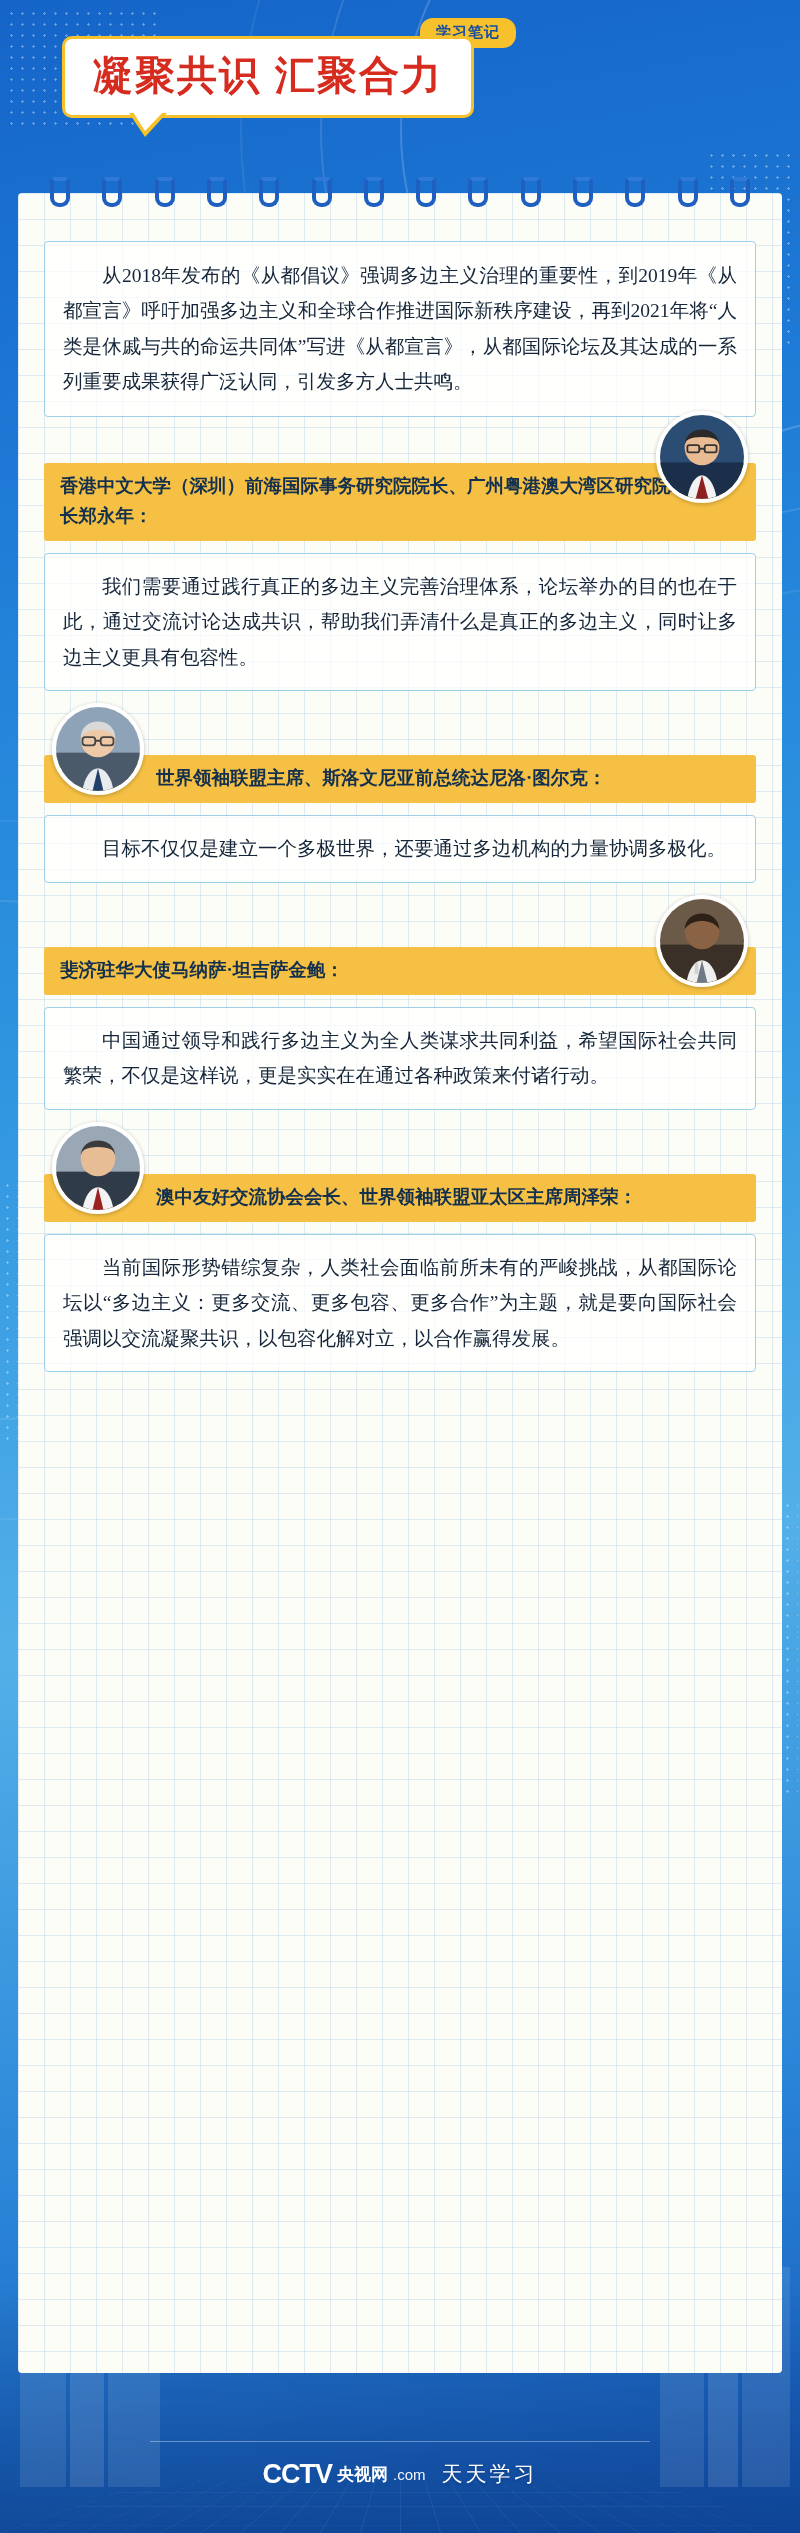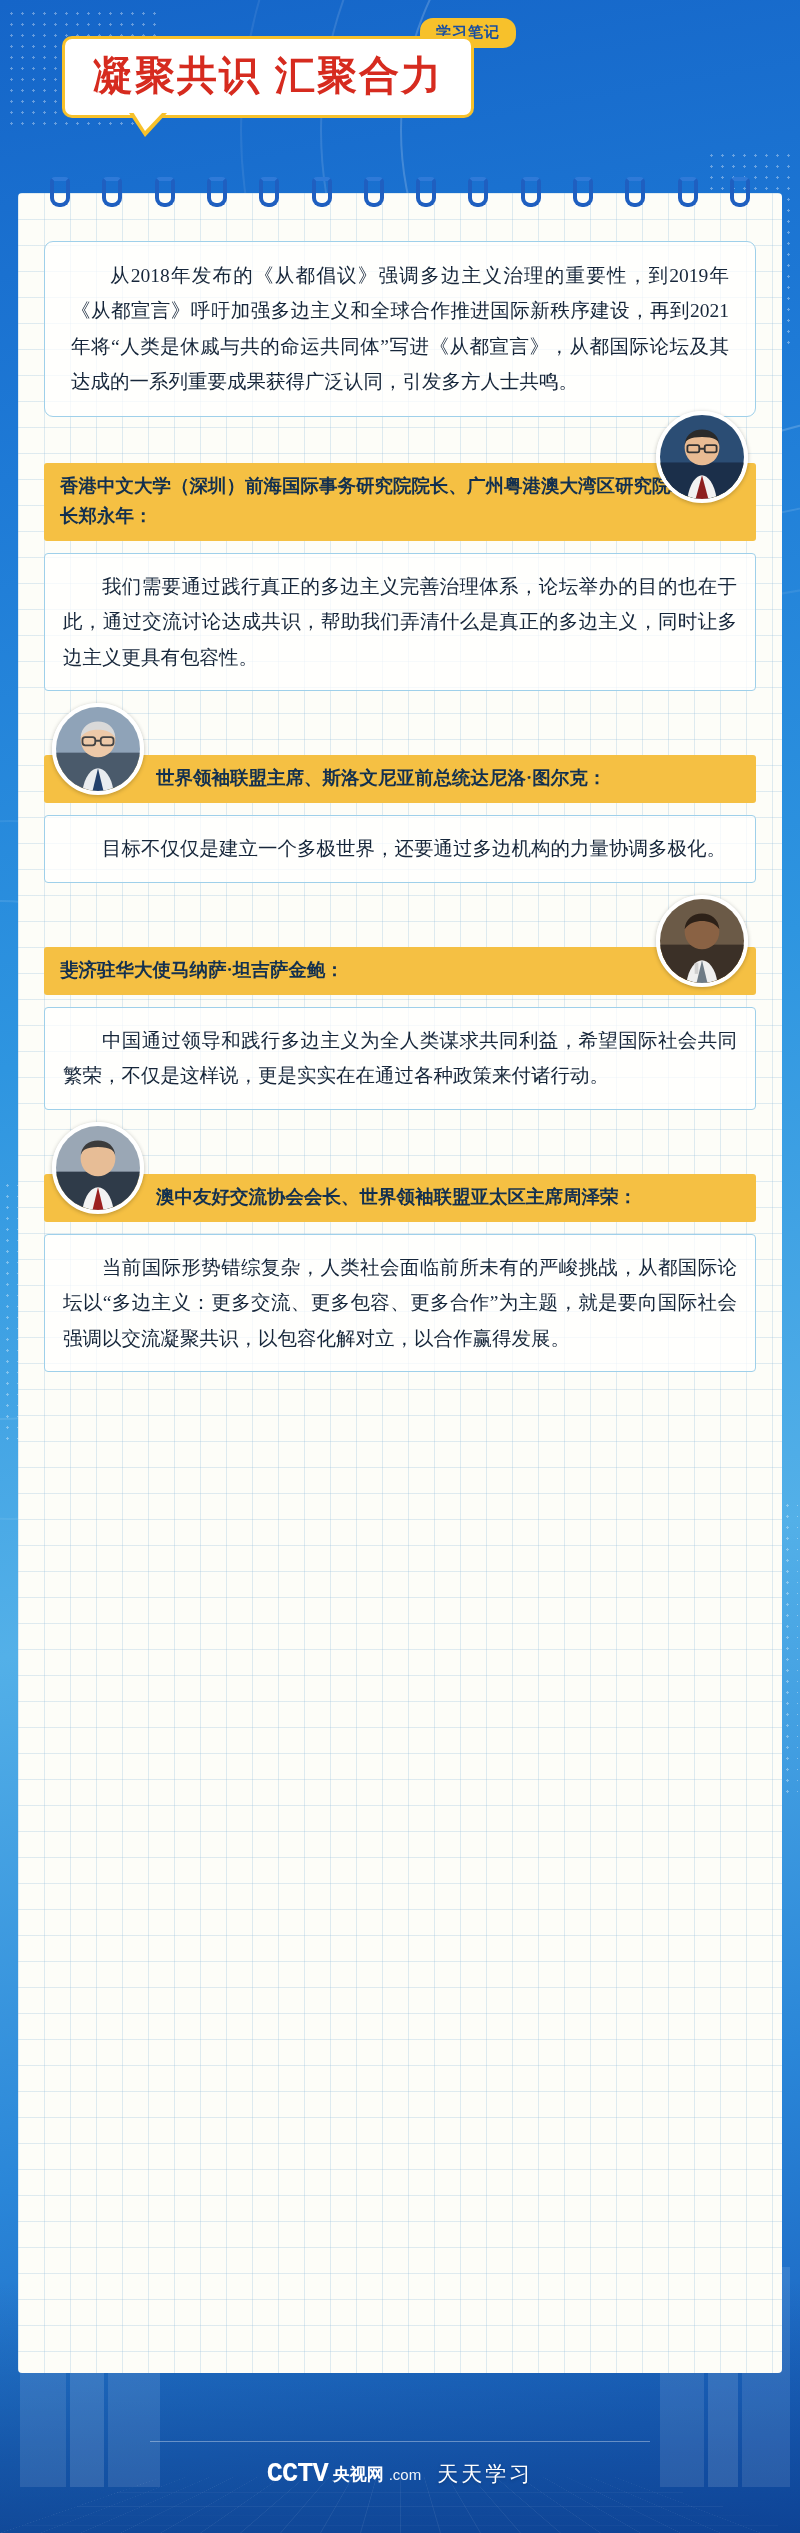--- a/index.html
+++ b/index.html
@@ -144,23 +144,23 @@
     width: 20px; height: 30px;
     border: 4px solid #1f5fc0;
     border-top-color: #2f7ad8;
     border-radius: 5px 5px 9px 9px;
     background: transparent;
   }
 
   
   .para-card {
     border: 1px solid #9fd0ea;
-    border-radius: 9px;
+    border-radius: 4px;
     background: rgba(255,255,255,0.72);
-    padding: 16px 26px;
+    padding: 16px 18px;
     margin-bottom: 26px;
   }
   .para {
     font-size: 19.5px;
     line-height: 1.82;
     color: #16263a;
     text-indent: 2em;
     text-align: justify;
     font-family: "Liberation Serif", serif;
   }
@@ -226,21 +226,21 @@
     position: absolute;
     top: 26px; left: 150px; right: 150px;
     height: 1px;
     background: rgba(255,255,255,0.35);
   }
   .cctv-logo {
     display: flex; align-items: center; gap: 5px;
     color: #ffffff;
   }
   .cctv-mark {
-    font-family: Liberation Mono, monospace;
+    font-family: Liberation Sans, sans-serif;
     font-size: 27px;
     font-weight: bold;
     letter-spacing: -1px;
   }
   .cctv-cn { font-size: 17px; font-weight: bold; }
   .cctv-com { font-size: 15px; opacity: 0.95; }
   .brand {
     color: #ffffff;
     font-size: 21px;
     font-weight: normal;

